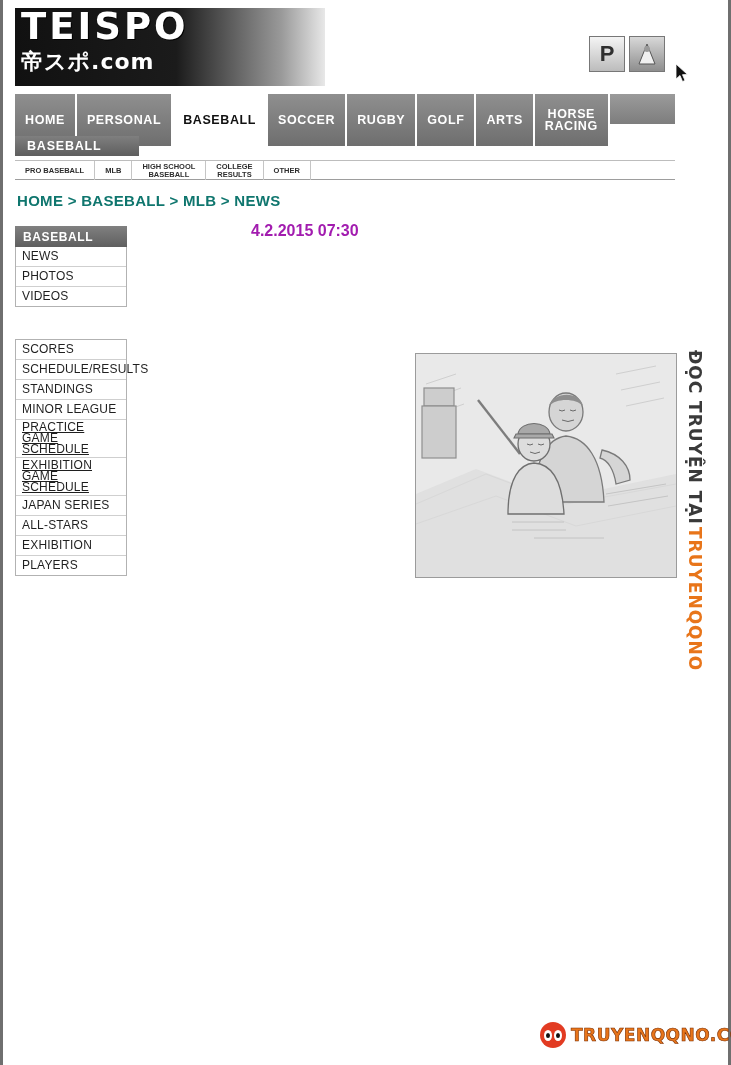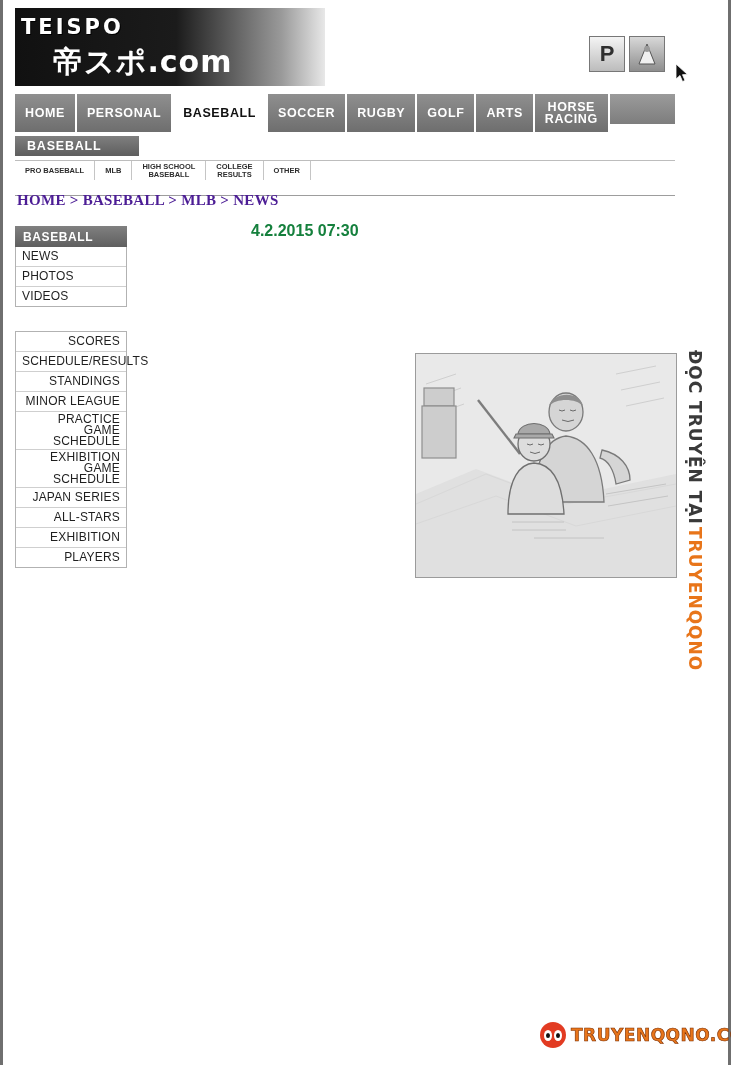--- a/index.html
+++ b/index.html
@@ -35,35 +35,34 @@
     position: absolute;
     left: 0; top: 0;
     width: 310px; height: 78px;
     background: linear-gradient(to right, #111 0%, #1b1b1b 52%, #9a9a9a 86%, #e8e8e8 100%);
     overflow: hidden;
   }
   .logo-top {
     color: #fff;
     font-family: "DejaVu Sans", sans-serif;
     font-weight: bold;
-    font-size: 21px;
+    font-size: 37px;
     letter-spacing: 3px;
     line-height: 34px;
     padding: 2px 0 0 6px;
     text-shadow: 1px 1px 0 #000;
   }
   .logo-bottom {
     color: #fff;
     font-family: "DejaVu Sans", sans-serif;
     font-weight: bold;
-    font-size: 30px;
+    font-size: 22px;
     letter-spacing: 1px;
     line-height: 36px;
     padding: 0 0 0 6px;
-    margin-left: 32px;
   }
   .header-icons {
     position: absolute;
     right: 10px; top: 28px;
     display: flex;
     gap: 4px;
   }
   .icon-btn {
     width: 34px; height: 34px;
     background: linear-gradient(to bottom, #f4f4f4, #bcbcbc);
@@ -87,32 +86,32 @@
 
   
   .mainnav {
     position: absolute;
     left: 12px; top: 94px;
     width: 660px; height: 30px;
     display: flex;
     background: #8c8c8c;
   }
   .mainnav .nav-item {
-    height: 38px;
+    height: 20px;
     display: flex;
     align-items: center;
     justify-content: center;
     text-align: center;
     font-size: 12.5px;
     font-weight: bold;
     letter-spacing: 0.6px;
     color: #ffffff;
     background: linear-gradient(to bottom, #8f8f8f, #6e6e6e);
     border-right: 2px solid #ffffff;
-    padding: 0 10px;
+    padding: 16px 10px;
     line-height: 12px;
     white-space: pre-line;
   }
   .mainnav .nav-item.active {
     background: #ffffff;
     color: #111111;
   }
   .mainnav .nav-filler {
     flex: 1;
     background: linear-gradient(to bottom, #9b9b9b, #7d7d7d);
@@ -129,21 +128,21 @@
     font-weight: bold;
     letter-spacing: 0.8px;
     display: flex;
     align-items: center;
     padding-left: 12px;
     box-sizing: border-box;
   }
   .subnav {
     position: absolute;
     left: 12px; top: 160px;
-    width: 660px; height: 36px;
+    width: 660px; height: 20px;
     display: flex;
     border-top: 1px solid #bdbdbd;
     border-bottom: 1px solid #9d9d9d;
     box-sizing: border-box;
   }
   .subnav .sub-item {
     height: 19px;
     display: flex;
     align-items: center;
     justify-content: center;
@@ -156,23 +155,22 @@
     line-height: 8px;
     white-space: pre-line;
   }
 
   
   .breadcrumb {
     position: absolute;
     left: 14px; top: 192px;
     font-size: 15px;
     font-weight: bold;
-    color: #4c1d95;
+    color: #0f766e;
     letter-spacing: 0.3px;
-    font-family: Liberation Serif, serif;
   }
 
   
   .sidebar {
     position: absolute;
     left: 12px; top: 226px;
     width: 112px;
   }
   .sidebar-title {
     height: 21px;
@@ -186,41 +184,40 @@
     padding-left: 8px;
     box-sizing: border-box;
   }
   .menu-box {
     border: 1px solid #b2b2b2;
     border-top: none;
     box-sizing: border-box;
   }
   .menu-box.spaced {
     border-top: 1px solid #b2b2b2;
-    margin-top: 24px;
-    text-align: right;
+    margin-top: 32px;
   }
   .menu-item {
     font-size: 12px;
     color: #1f1f1f;
     padding: 4px 6px 4px 6px;
     border-bottom: 1px solid #cfcfcf;
     line-height: 11px;
     letter-spacing: 0.2px;
   }
   .menu-item:last-child { border-bottom: none; }
-  .menu-item.two-line { padding: 2px 6px 2px 6px; }
+  .menu-item.two-line { padding: 2px 6px 2px 6px; text-decoration: underline; }
 
   
   .article-date {
     position: absolute;
     left: 248px; top: 222px;
     font-size: 16px;
     font-weight: bold;
-    color: #15803d;
+    color: #a21caf;
   }
   .comic-panel {
     position: absolute;
     left: 412px; top: 353px;
     width: 260px; height: 223px;
     border: 1px solid #9b9b9b;
     background: #e9e9e9;
     overflow: hidden;
   }
   .comic-panel svg { display: block; }

